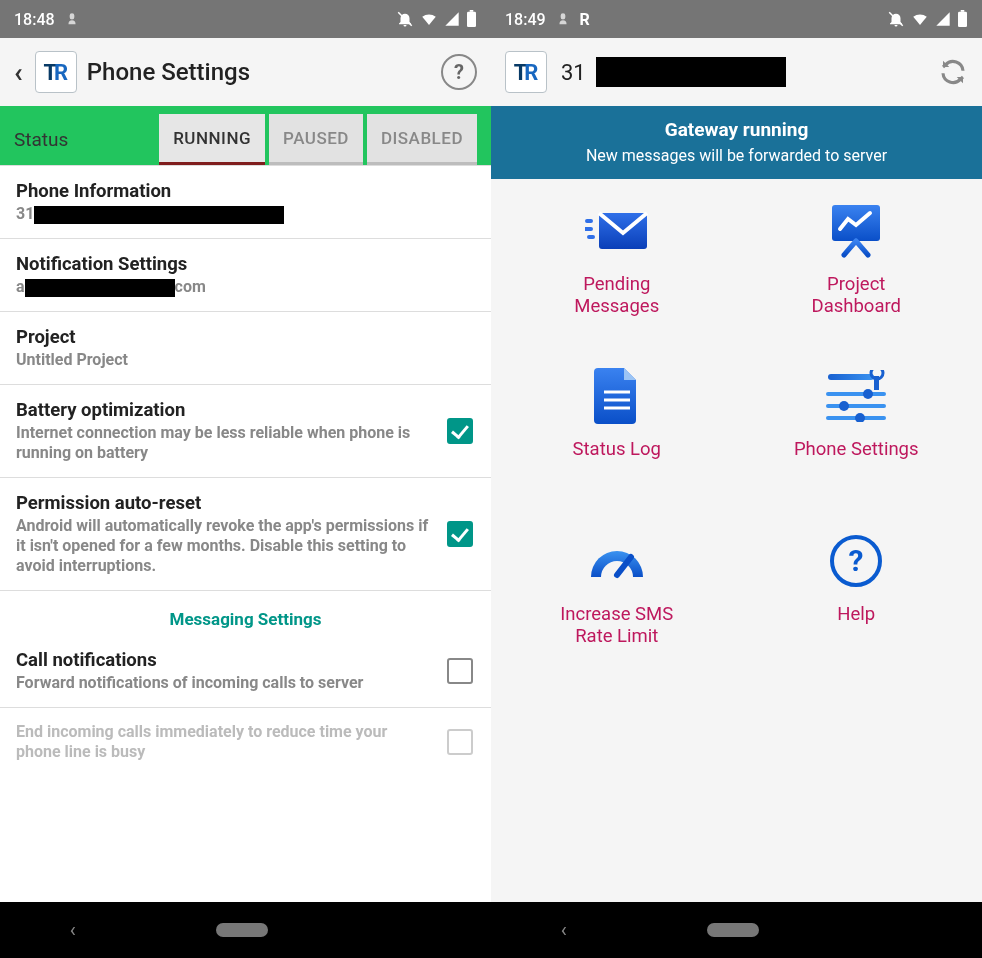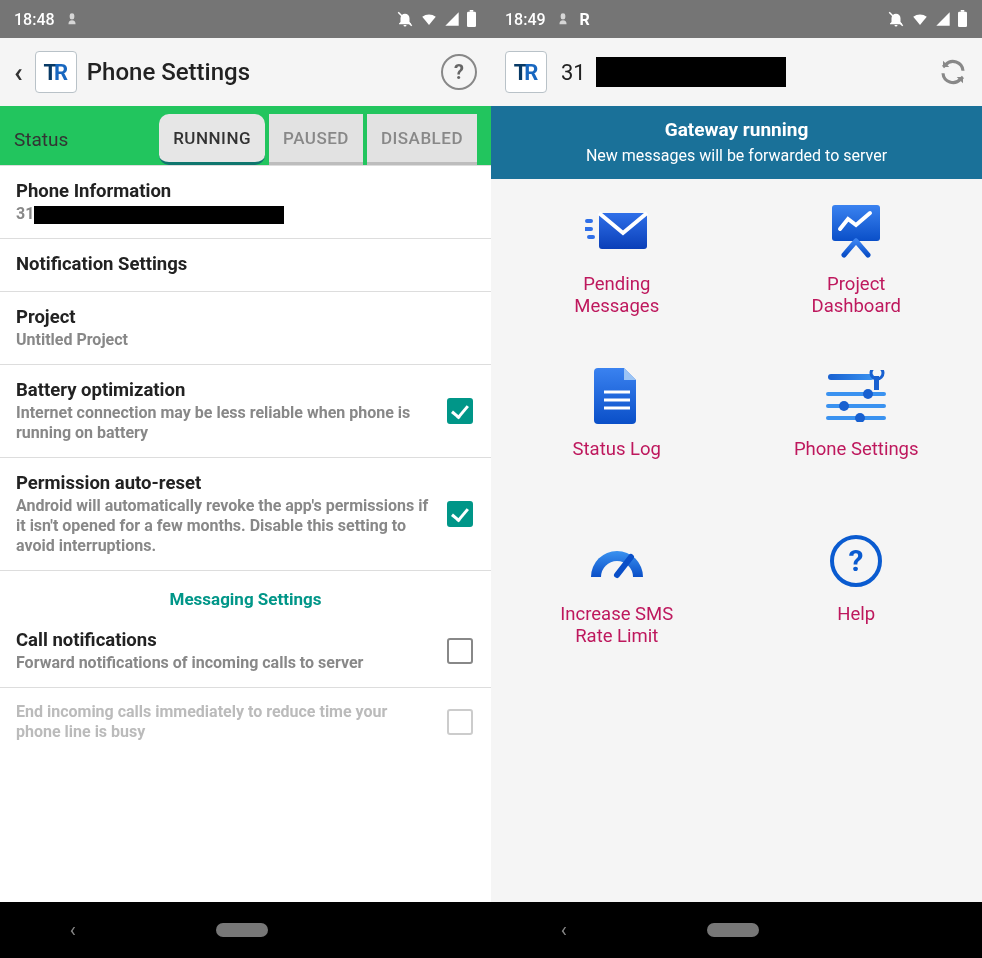--- a/index.html
+++ b/index.html
@@ -15,21 +15,21 @@
   .titlebar .back { font-size:28px; font-weight:700; color:#333; padding-right:2px;}
   .titlebar .logo { width:42px; height:42px; border-radius:4px; border:1px solid #b9c2c8; background:#fff; display:flex; align-items:center; justify-content:center; font-weight:bold; }
   .titlebar .logo .t { color:#083a66;font-size:22px;}
   .titlebar .logo .r { color:#1867c0; font-size:22px; margin-left:-3px;}
   .titlebar h1 { font-size:24px; font-weight:500; color:#222; }
   .helpbtn { margin-left:auto; width:36px; height:36px; border:2px solid #888; border-radius:50%; display:flex; align-items:center; justify-content:center; color:#666; font-size:20px; font-weight:700;}
   
   .tabsrow { display:flex; align-items:center; padding:8px 14px 0 14px; background:#22c55e; border-bottom:1px solid #ddd; }
   .tabsrow .lbl { font-size:19px; color:#333; margin-right:auto;}
   .tab { background:#e2e2e2; padding:14px 14px; font-size:17px; font-weight:500; color:#888; letter-spacing:0.5px; border-bottom:3px solid #bdbdbd; margin-left:4px;}
-  .tab.active { background:#e6e6e6; color:#333; border-bottom:3px solid #0f766e;border-radius:10px; }
+  .tab.active { background:#e6e6e6; color:#333; border-bottom:3px solid #7f1d1d; }
   
   .list { flex:1; overflow:hidden; }
   .item { padding:14px 16px; border-bottom:1px solid #ddd; position:relative;font-weight:bold; }
   .item.nob { border-bottom:none; }
   .item .title { font-size:18.5px; color:#222; margin-bottom:2px;}
   .item .sub { font-size:16px; color:#888; line-height:1.25; }
   .redact { display:inline-block; background:#000; height:18px; vertical-align:middle; }
   .chk { position:absolute; right:18px; top:50%; transform:translateY(-50%); width:26px; height:26px; border:2px solid #888; border-radius:3px; background:#fff;}
   .chk.on { background:#009688; border-color:#009688; }
   .chk.on::after { content:""; position:absolute; left:6px; top:2px; width:7px; height:13px; border:solid #fff; border-width:0 3px 3px 0; transform:rotate(40deg); }
@@ -102,20 +102,21 @@
       <div class="tab">DISABLED</div>
     </div>
 
     <div class="list">
       <div class="item">
         <div class="title">Phone Information</div>
         <div class="sub"><span>31</span><span class="redact" style="width:250px;"></span></div>
       </div>
       <div class="item">
         <div class="title">Notification Settings</div>
+        <div class="sub"><span>a</span><span class="redact" style="width:150px;"></span><span>com</span></div>
       </div>
       <div class="item">
         <div class="title">Project</div>
         <div class="sub">Untitled Project</div>
       </div>
       <div class="item" style="padding-right:60px;">
         <div class="title">Battery optimization</div>
         <div class="sub">Internet connection may be less reliable when phone is running on battery</div>
         <div class="chk on"></div>
       </div>

